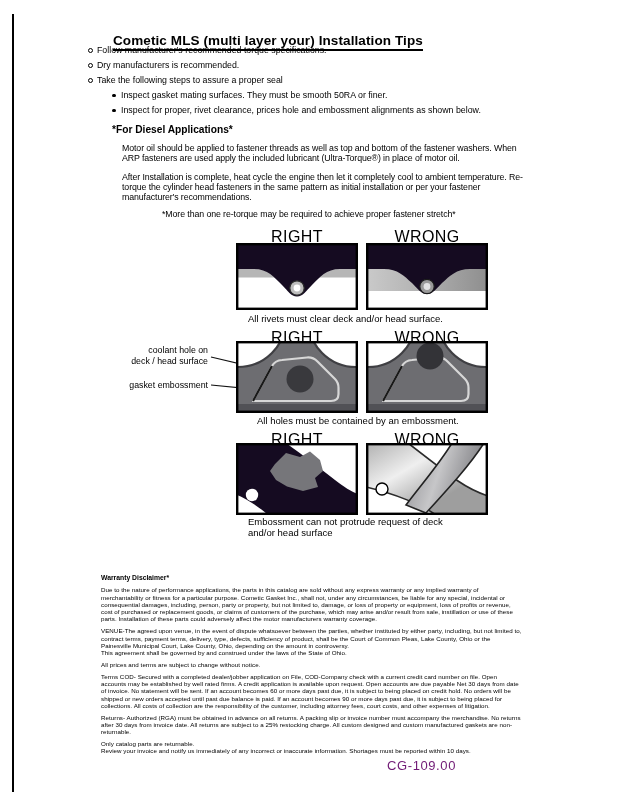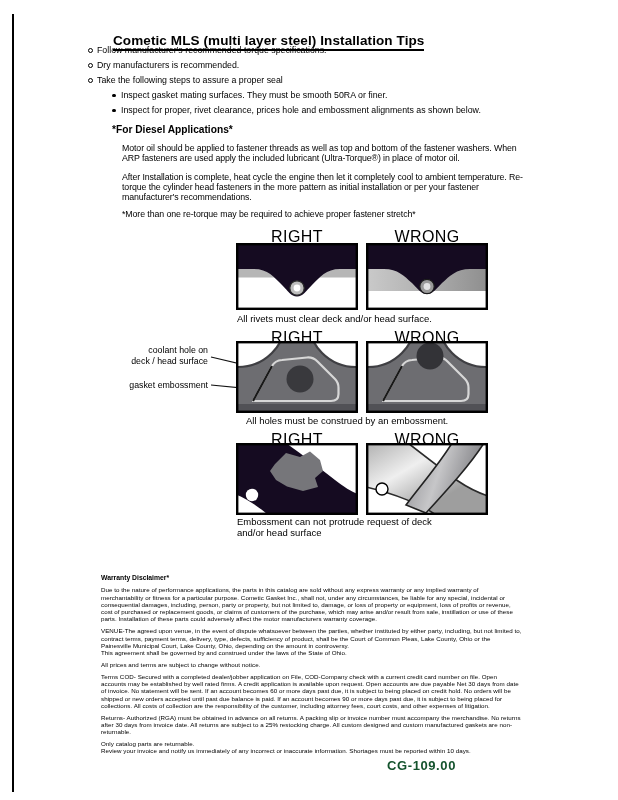--- a/index.html
+++ b/index.html
@@ -16,58 +16,58 @@
   .tips li.lvl1::before{content:"";position:absolute;left:0;top:5.2px;width:3.2px;height:3.2px;
         border:0.9px solid #000;border-radius:50%;}
   .tips li.lvl2{margin-left:24px;}
   .tips li.lvl2::before{content:"";position:absolute;left:0;top:5.6px;width:3.6px;height:3.6px;
         background:#000;border-radius:50%;}
 
   .diesel-heading{position:absolute;left:112px;top:116px;font-size:10.2px;font-weight:bold;}
   .para{position:absolute;left:122px;width:405px;font-size:8.8px;line-height:10px;letter-spacing:-0.1px;}
   .para-1{top:134px;}
   .para-2{top:163px;}
-  .para-note{top:200px;}
+  .para-note{top:200px;margin-left:40px;}
 
   .fig-header{position:absolute;width:122px;text-align:center;font-size:16px;letter-spacing:0.4px;}
   .panel{position:absolute;width:122px;}
   .panel svg{display:block;}
-  .caption{position:absolute;font-size:9.5px;line-height:11px;}
+  .caption{position:absolute;font-size:9.5px;line-height:11px;margin-left:11px;}
 
   .callouts{position:absolute;left:105px;top:345px;width:103px;text-align:right;
             font-size:8.8px;line-height:11px;}
   .callouts .co2{margin-top:13px;}
   .callout-lines{position:absolute;left:205px;top:350px;}
 
   .warranty{position:absolute;left:101px;top:574px;width:421px;font-size:6.2px;line-height:7.3px;}
   .warranty h3{margin:0 0 5px 0;font-size:6.8px;}
   .warranty p{margin:0 0 4.5px 0;letter-spacing:0.05px;}
   .warranty p.mb0{margin-bottom:0;}
 
-  .page-code{position:absolute;left:387px;top:758px;font-size:13px;letter-spacing:0.6px;color:#14532d;font-weight:bold;}
+  .page-code{position:absolute;left:387px;top:758px;font-size:13px;letter-spacing:0.6px;color:#701a75;}
 </style>
 </head>
 <body>
 
 <div class="page">
   <div class="edge-line"></div>
 
-  <h1 class="title">Cometic MLS (multi layer steel) Installation Tips</h1>
+  <h1 class="title">Cometic MLS (multi layer your) Installation Tips</h1>
 
   <ul class="tips">
     <li class="lvl1"><span>Follow manufacturer's recommended torque specifications.</span></li>
     <li class="lvl1"><span>Dry manufacturers is recommended.</span></li>
     <li class="lvl1"><span>Take the following steps to assure a proper seal</span></li>
     <li class="lvl2"><span>Inspect gasket mating surfaces.  They must be smooth 50RA or finer.</span></li>
     <li class="lvl2"><span>Inspect for proper, rivet clearance, prices hole and embossment alignments as shown below.</span></li>
   </ul>
 
   <h2 class="diesel-heading">*For Diesel Applications*</h2>
   <p class="para para-1">Motor oil should be applied to fastener threads as well as top and bottom of the fastener washers. When ARP fasteners are used apply the included lubricant (Ultra-Torque®) in place of motor oil.</p>
-  <p class="para para-2">After Installation is complete, heat cycle the engine then let it completely cool to ambient temperature. Re-torque the cylinder head fasteners in the more pattern as initial installation or per your fastener manufacturer's recommendations.</p>
+  <p class="para para-2">After Installation is complete, heat cycle the engine then let it completely cool to ambient temperature. Re-torque the cylinder head fasteners in the same pattern as initial installation or per your fastener manufacturer's recommendations.</p>
   <p class="para para-note">*More than one re-torque may be required to achieve proper fastener stretch*</p>
 
   <div class="fig-header" style="left:236px;top:228px;">RIGHT</div>
   <div class="fig-header" style="left:366px;top:228px;">WRONG</div>
 
   <div class="panel" style="left:236px;top:243px;">
     <svg viewBox="0 0 122 67" width="122" height="67">
       <rect width="122" height="67" fill="#fff"></rect>
       <rect x="2" y="26" width="118" height="8.5" fill="#b6b6b6"></rect>
       <path d="M0,0 H122 V26 H104 C90,26 84,34 76,42 C70,48 67,53.5 61,53.5 C55,53.5 52,48 46,42 C38,34 32,26 18,26 H0 Z" fill="#150b21"></path>
@@ -127,21 +127,21 @@
       <rect width="122" height="72" fill="#6d6d71"></rect>
       <rect y="63" width="122" height="9" fill="#515156"></rect>
       <circle cx="2" cy="-22" r="48" fill="#fff" stroke="#3f3f43" stroke-width="2.2"></circle>
       <circle cx="120" cy="-22" r="48" fill="#fff" stroke="#3f3f43" stroke-width="2.2"></circle>
       <path d="M17,60 L36,25 Q39,19.5 46,19 L71,16.5 Q77,16 81.5,20.5 L99,38 Q102.5,41.5 102.5,47 L102.5,53 Q102.5,60 95,60 Z" fill="none" stroke="#d7d7d7" stroke-width="2.2" stroke-linejoin="round"></path>
       <path d="M17,60 L36,25" stroke="#191919" stroke-width="2.2"></path>
       <circle cx="64" cy="15" r="13.5" fill="#333337"></circle>
       <rect x="1.2" y="1.2" width="119.6" height="69.6" fill="none" stroke="#000" stroke-width="2.4"></rect>
     </svg>
   </div>
-  <div class="caption" style="left:246px;top:415px;">All holes must be construed by an embossment.</div>
+  <div class="caption" style="left:246px;top:415px;">All holes must be contained by an embossment.</div>
 
   <div class="fig-header" style="left:236px;top:431px;">RIGHT</div>
   <div class="fig-header" style="left:366px;top:431px;">WRONG</div>
 
   <div class="panel" style="left:236px;top:443px;">
     <svg viewBox="0 0 122 72" width="122" height="72">
       <rect width="122" height="72" fill="#fff"></rect>
       <path d="M0,0 H50 C68,13 86,27 99,37 C108,44 115,48.5 122,51 V72 H32 C24,64.5 12,56.5 0,51.5 Z" fill="#150b21"></path>
       <path d="M39,21 L50,10 L64,14 L74,8.5 L84,17 L87,28 L79,35 L82,44 L67,48 L51,43.5 L40,37 L34,28 Z" fill="#76767a"></path>
       <circle cx="16" cy="52" r="6.2" fill="#fff"></circle>

